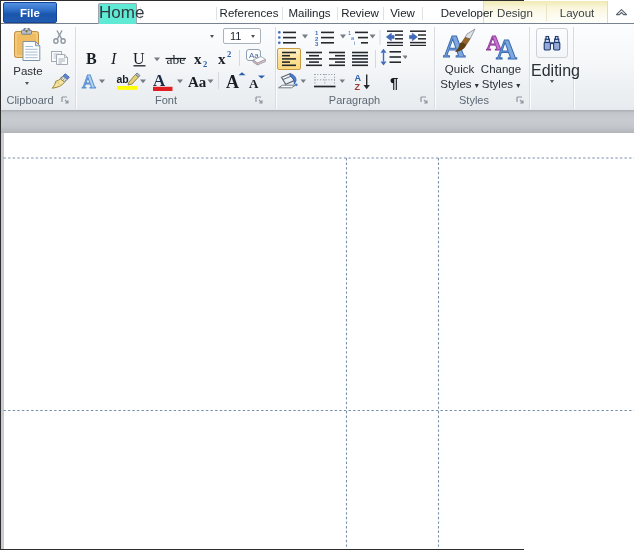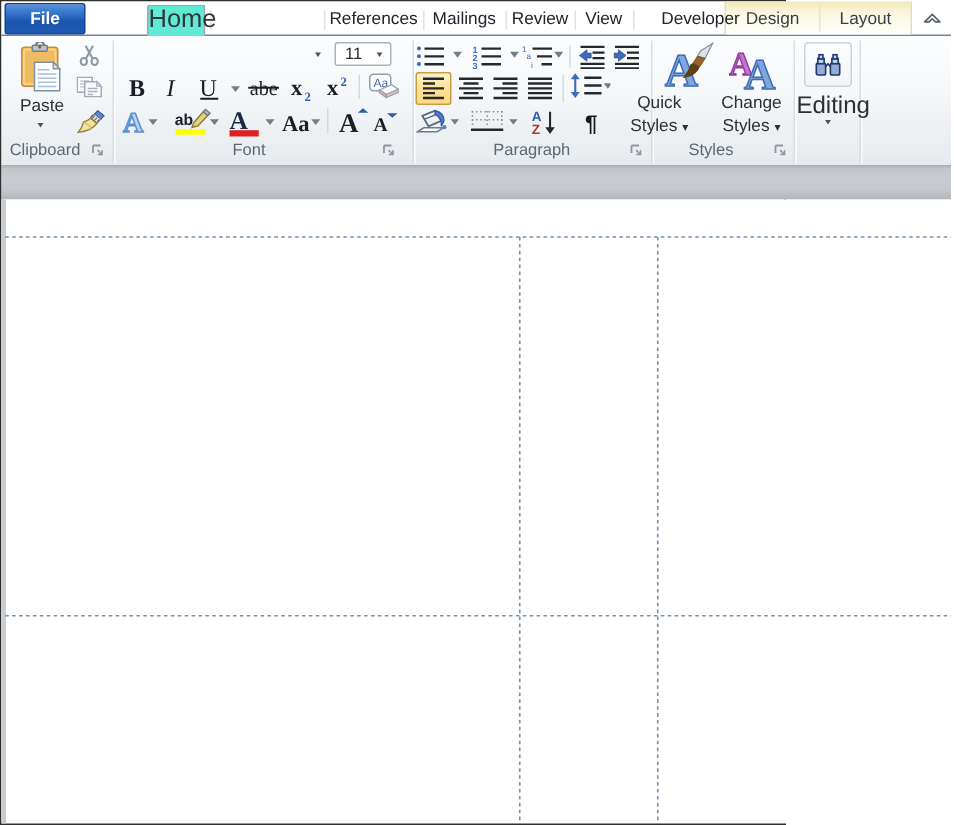--- a/index.html
+++ b/index.html
@@ -318,21 +318,21 @@
 
     <text x="113" y="15.5" font-family="Liberation Sans" font-size="15" font-weight="bold" fill="#15191e">¶</text>
   </svg>
 
   <svg class="abs" style="left:442px;top:27px;" width="34" height="32" viewBox="0 0 34 32">
     <text x="0" y="29" font-family="Liberation Serif,serif" font-size="31" font-weight="bold" fill="#7da7dd" stroke="#3c6cb4" stroke-width="1">A</text>
     <path d="M24 6 L32 1 L27 11 L22 9.5 Z" fill="#dfe3e8" stroke="#8a939d" stroke-width="0.9"></path>
     <path d="M22 9.5 L27 11 L23.5 16.5 L19 14 Z" fill="#96652c" stroke="#6e4a1e" stroke-width="0.6"></path>
     <path d="M19 14 L23.5 16.5 C22 21 17.5 23.5 12 24 C15 20.5 16.5 18 17 15.2 Z" fill="#5f3f16"></path>
   </svg>
-  <div class="abs" style="left:416px;top:61px;width:45px;font-size:11.5px;color:#2b3036;text-align:center;line-height:14.5px;">Quick<br>Styles <span style="font-size:8px;">▾</span></div>
+  <div class="abs" style="left:436px;top:61px;width:45px;font-size:11.5px;color:#2b3036;text-align:center;line-height:14.5px;">Quick<br>Styles <span style="font-size:8px;">▾</span></div>
   <svg class="abs" style="left:485px;top:29px;" width="34" height="30" viewBox="0 0 34 30">
     <text x="0" y="20" font-family="Liberation Serif,serif" font-size="22" font-weight="bold" fill="#c473ce" stroke="#93389f" stroke-width="0.9">A</text>
     <text x="10" y="29" font-family="Liberation Serif,serif" font-size="29" font-weight="bold" fill="#7da7dd" stroke="#3c6cb4" stroke-width="1">A</text>
   </svg>
   <div class="abs" style="left:477px;top:61px;width:46px;font-size:11.5px;color:#2b3036;text-align:center;line-height:14.5px;">Change<br>Styles <span style="font-size:8px;">▾</span></div>
 
   <div class="abs" style="left:535px;top:27px;width:32px;height:30px;border:1px solid #ccd2d8;border-radius:3px;box-sizing:border-box;background:linear-gradient(180deg,#fdfdfe,#f2f5f8);"></div>
   <svg class="abs" style="left:542px;top:34px;" width="18" height="16" viewBox="0 0 18 16">
     <g stroke="#1f3a6e" stroke-width="1.1" fill="#a3b8dd">
       <rect x="1.2" y="7" width="6.2" height="8" rx="1.2" fill="#93abd6"></rect>

